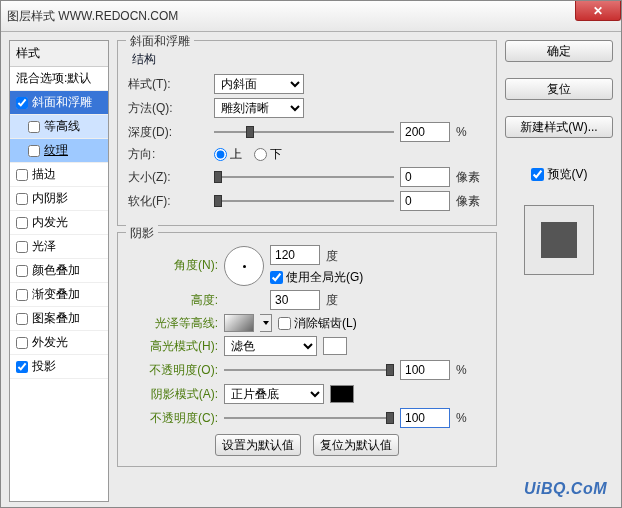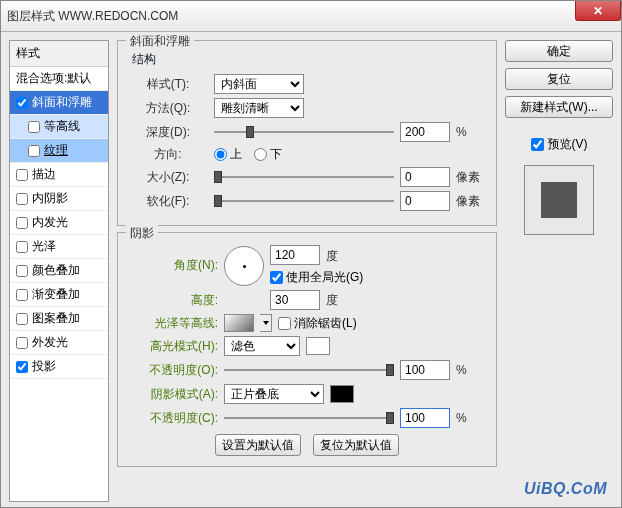--- a/index.html
+++ b/index.html
@@ -14,37 +14,37 @@
 .left-item { padding: 3px 6px; border-bottom: 1px solid #eee; display: flex; align-items: center; gap: 4px; cursor: pointer; }
 .left-item.selected { background: #3875d7; color: #fff; }
 .left-item.sub { padding-left: 18px; background: #cfe3ff; }
 .left-item.sub.selected { background: #9ec9ff; color: #000; text-decoration: underline; }
 .left-item input[type=checkbox] { width: 12px; height: 12px; }
 .middle-panel { flex: 1; display: flex; flex-direction: column; gap: 6px; }
 .group { border: 1px solid #aaa; padding: 8px 10px 10px; position: relative; background: #ebebeb; }
 .group-title { position: absolute; top: -8px; left: 8px; background: #ebebeb; padding: 0 4px; color: #333; }
 .subgroup-title { color: #0f172a; margin: 2px 0 6px 4px; }
 .row { display: flex; align-items: center; margin: 4px 0; gap: 6px; }
-.row-label { width: 80px; text-align: center; color: #333; }
+.row-label { width: 80px; text-align: left; color: #333; }
 .row-label-wide { width: 90px; text-align: right; color: #4d7c0f; }
 select { height: 20px; border: 1px solid #888; background: #fff; padding: 0 2px; }
 .slider { flex: 1; height: 16px; position: relative; }
 .slider-track { position: absolute; top: 7px; left: 0; right: 0; height: 2px; background: #999; }
 .slider-thumb { position: absolute; top: 2px; width: 8px; height: 12px; background: #555; border: 1px solid #333; }
 input[type=text] { height: 20px; border: 1px solid #888; padding: 0 4px; background: #fff; width: 50px; text-align: left; }
 .unit { color: #333; width: 30px; }
 .radio-row { display: flex; align-items: center; gap: 12px; }
 .radio-row label { display: flex; align-items: center; gap: 3px; }
 .angle-widget { width: 40px; height: 40px; border: 1px solid #888; border-radius: 50%; background: #fff; position: relative; }
 .angle-dot { position: absolute; width: 3px; height: 3px; background: #000; border-radius: 50%; top: 18px; left: 18px; }
 .swatch { width: 24px; height: 18px; border: 1px solid #888; cursor: pointer; }
 .swatch-gradient { width: 30px; height: 18px; border: 1px solid #888; background: linear-gradient(135deg, #fff, #666); cursor: pointer; }
 .swatch-dd { width: 12px; height: 18px; border: 1px solid #888; border-left: none; background: #eee; display: flex; align-items: center; justify-content: center; cursor: pointer; }
 .tri { width: 0; height: 0; border-left: 3px solid transparent; border-right: 3px solid transparent; border-top: 4px solid #000; }
-.right-panel { width: 108px; display: flex; flex-direction: column; gap: 6px; align-items: stretch; }
+.right-panel { width: 108px; display: flex; flex-direction: column; gap: 16px; align-items: stretch; }
 .btn { height: 22px; border: 1px solid #888; background: linear-gradient(#fdfdfd, #e0e0e0); border-radius: 3px; cursor: pointer; text-align: center; line-height: 20px; padding: 0 6px; }
 .preview-check { display: flex; align-items: center; gap: 4px; margin-top: 12px; justify-content: center; }
 .preview-box { width: 70px; height: 70px; border: 1px solid #888; background: #e8e8e8; display: flex; align-items: center; justify-content: center; margin: 6px auto; }
 .preview-inner { width: 36px; height: 36px; background: #555; }
 .bottom-btns { display: flex; gap: 12px; justify-content: center; margin-top: 6px; }
 .checkbox-inline { display: flex; align-items: center; gap: 3px; }
 .watermark { position: absolute; right: 14px; bottom: 12px; color: #3b6fb8; font-size: 16px; font-style: italic; font-weight: bold; letter-spacing: 0.5px; pointer-events: none; }
 </style>
 </head>
 <body>
@@ -197,21 +197,21 @@
           <div class="swatch-dd">
               <div class="tri"></div>
             </div>
           <div class="checkbox-inline">
             <input type="checkbox" style="">
               <span>消除锯齿(L)</span>
           </div>
         </div>
         <div class="row">
           <span class="row-label-wide">高光模式(H):</span>
-          <select style="width:76px"><option>滤色</option></select>
+          <select style="width:93px"><option>滤色</option></select>
           <div class="swatch" style="background:#fff"></div>
         </div>
         <div class="row">
           <span class="row-label-wide">不透明度(O):</span>
           <div class="slider">
               <div class="slider-track"></div>
               <div class="slider-thumb" style="left:95%"></div>
             </div>
           <input type="text" value="100" style="">
           <span class="unit">%</span>

